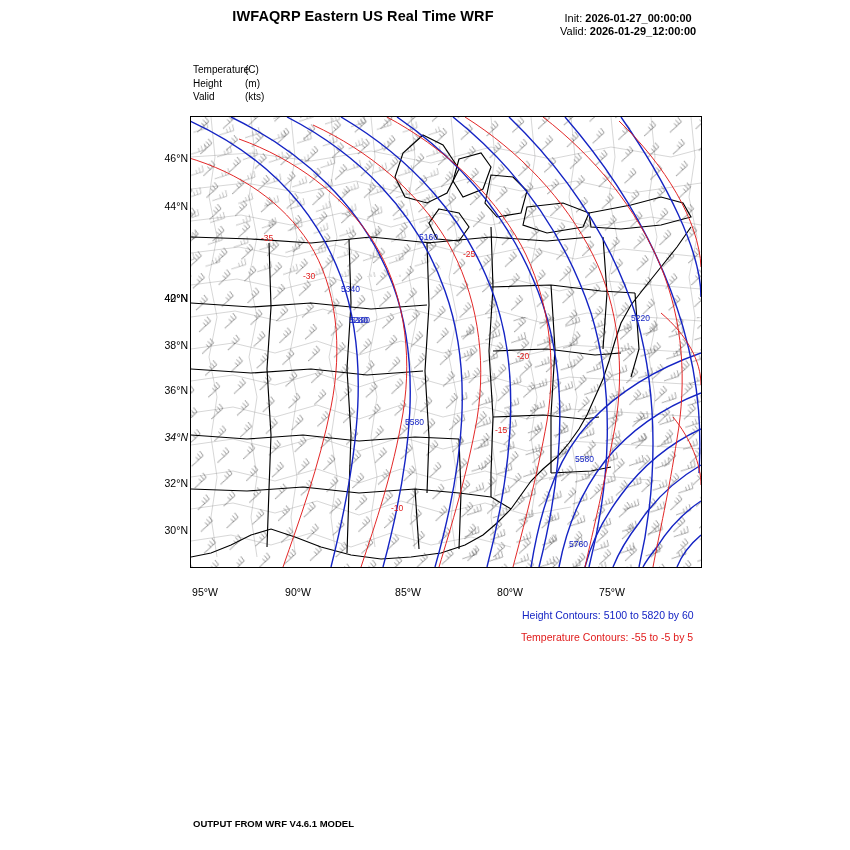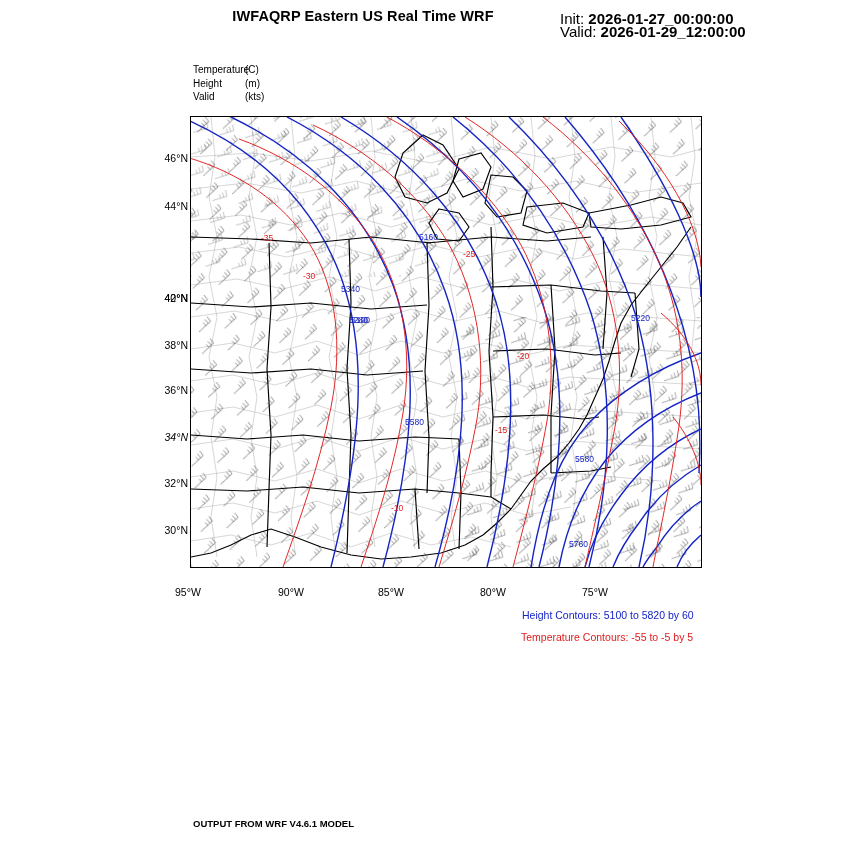--- a/index.html
+++ b/index.html
@@ -28,22 +28,23 @@
     width: 340px;
     text-align: center;
     font-size: 14.5px;
     font-weight: bold;
     letter-spacing: 0.1px;
   }
   .runinfo {
     position: absolute;
     left: 560px;
     top: 12px;
-    font-size: 15px;
+    font-size: 11px;
     line-height: 13px;
+    text-align: center;
   }
   .runinfo b { font-weight: bold; }
   .runinfo .lbl { font-weight: normal; }
   .unitsblock {
     position: absolute;
     left: 193px;
     top: 63px;
     font-size: 10px;
     line-height: 13.5px;
   }
@@ -62,20 +63,21 @@
   }
   .mapbox svg { display: block; }
   .ylab {
     position: absolute;
     text-align: right;
     width: 50px;
     font-size: 10.5px;
   }
   .xlab {
     position: absolute;
+    text-align: center;
     width: 60px;
     font-size: 10.5px;
   }
   .legend {
     position: absolute;
     font-size: 10.5px;
     white-space: nowrap;
     padding-left: 20px;
   }
   .legend.height { left: 502px; top: 609px; color: #1524c4; }
@@ -117,21 +119,21 @@
   <div class="ylab" style="left:138px; top:200px;">44°N</div>
   <div class="ylab" style="left:138px; top:246px;margin-top:46px;">42°N</div>
   <div class="ylab" style="left:138px; top:292px;">40°N</div>
   <div class="ylab" style="left:138px; top:339px;">38°N</div>
   <div class="ylab" style="left:138px; top:384px;">36°N</div>
   <div class="ylab" style="left:138px; top:431px;font-style:italic;">34°N</div>
   <div class="ylab" style="left:138px; top:477px;">32°N</div>
   <div class="ylab" style="left:138px; top:524px;">30°N</div>
 
   <div class="xlab" style="left:175px; top:586px;">95°W</div>
-  <div class="xlab" style="left:278px; top:586px;">90°W</div>
+  <div class="xlab" style="left:268px; top:586px;">90°W</div>
   <div class="xlab" style="left:378px; top:586px;">85°W</div>
   <div class="xlab" style="left:480px; top:586px;">80°W</div>
   <div class="xlab" style="left:582px; top:586px;">75°W</div>
 
   <div class="mapbox">
     <svg width="510" height="450" viewBox="0 0 510 450" xmlns="http://www.w3.org/2000/svg">
       <defs>
         <clipPath id="mapclip">
             <rect x="0" y="0" width="510" height="450"></rect>
           </clipPath>

